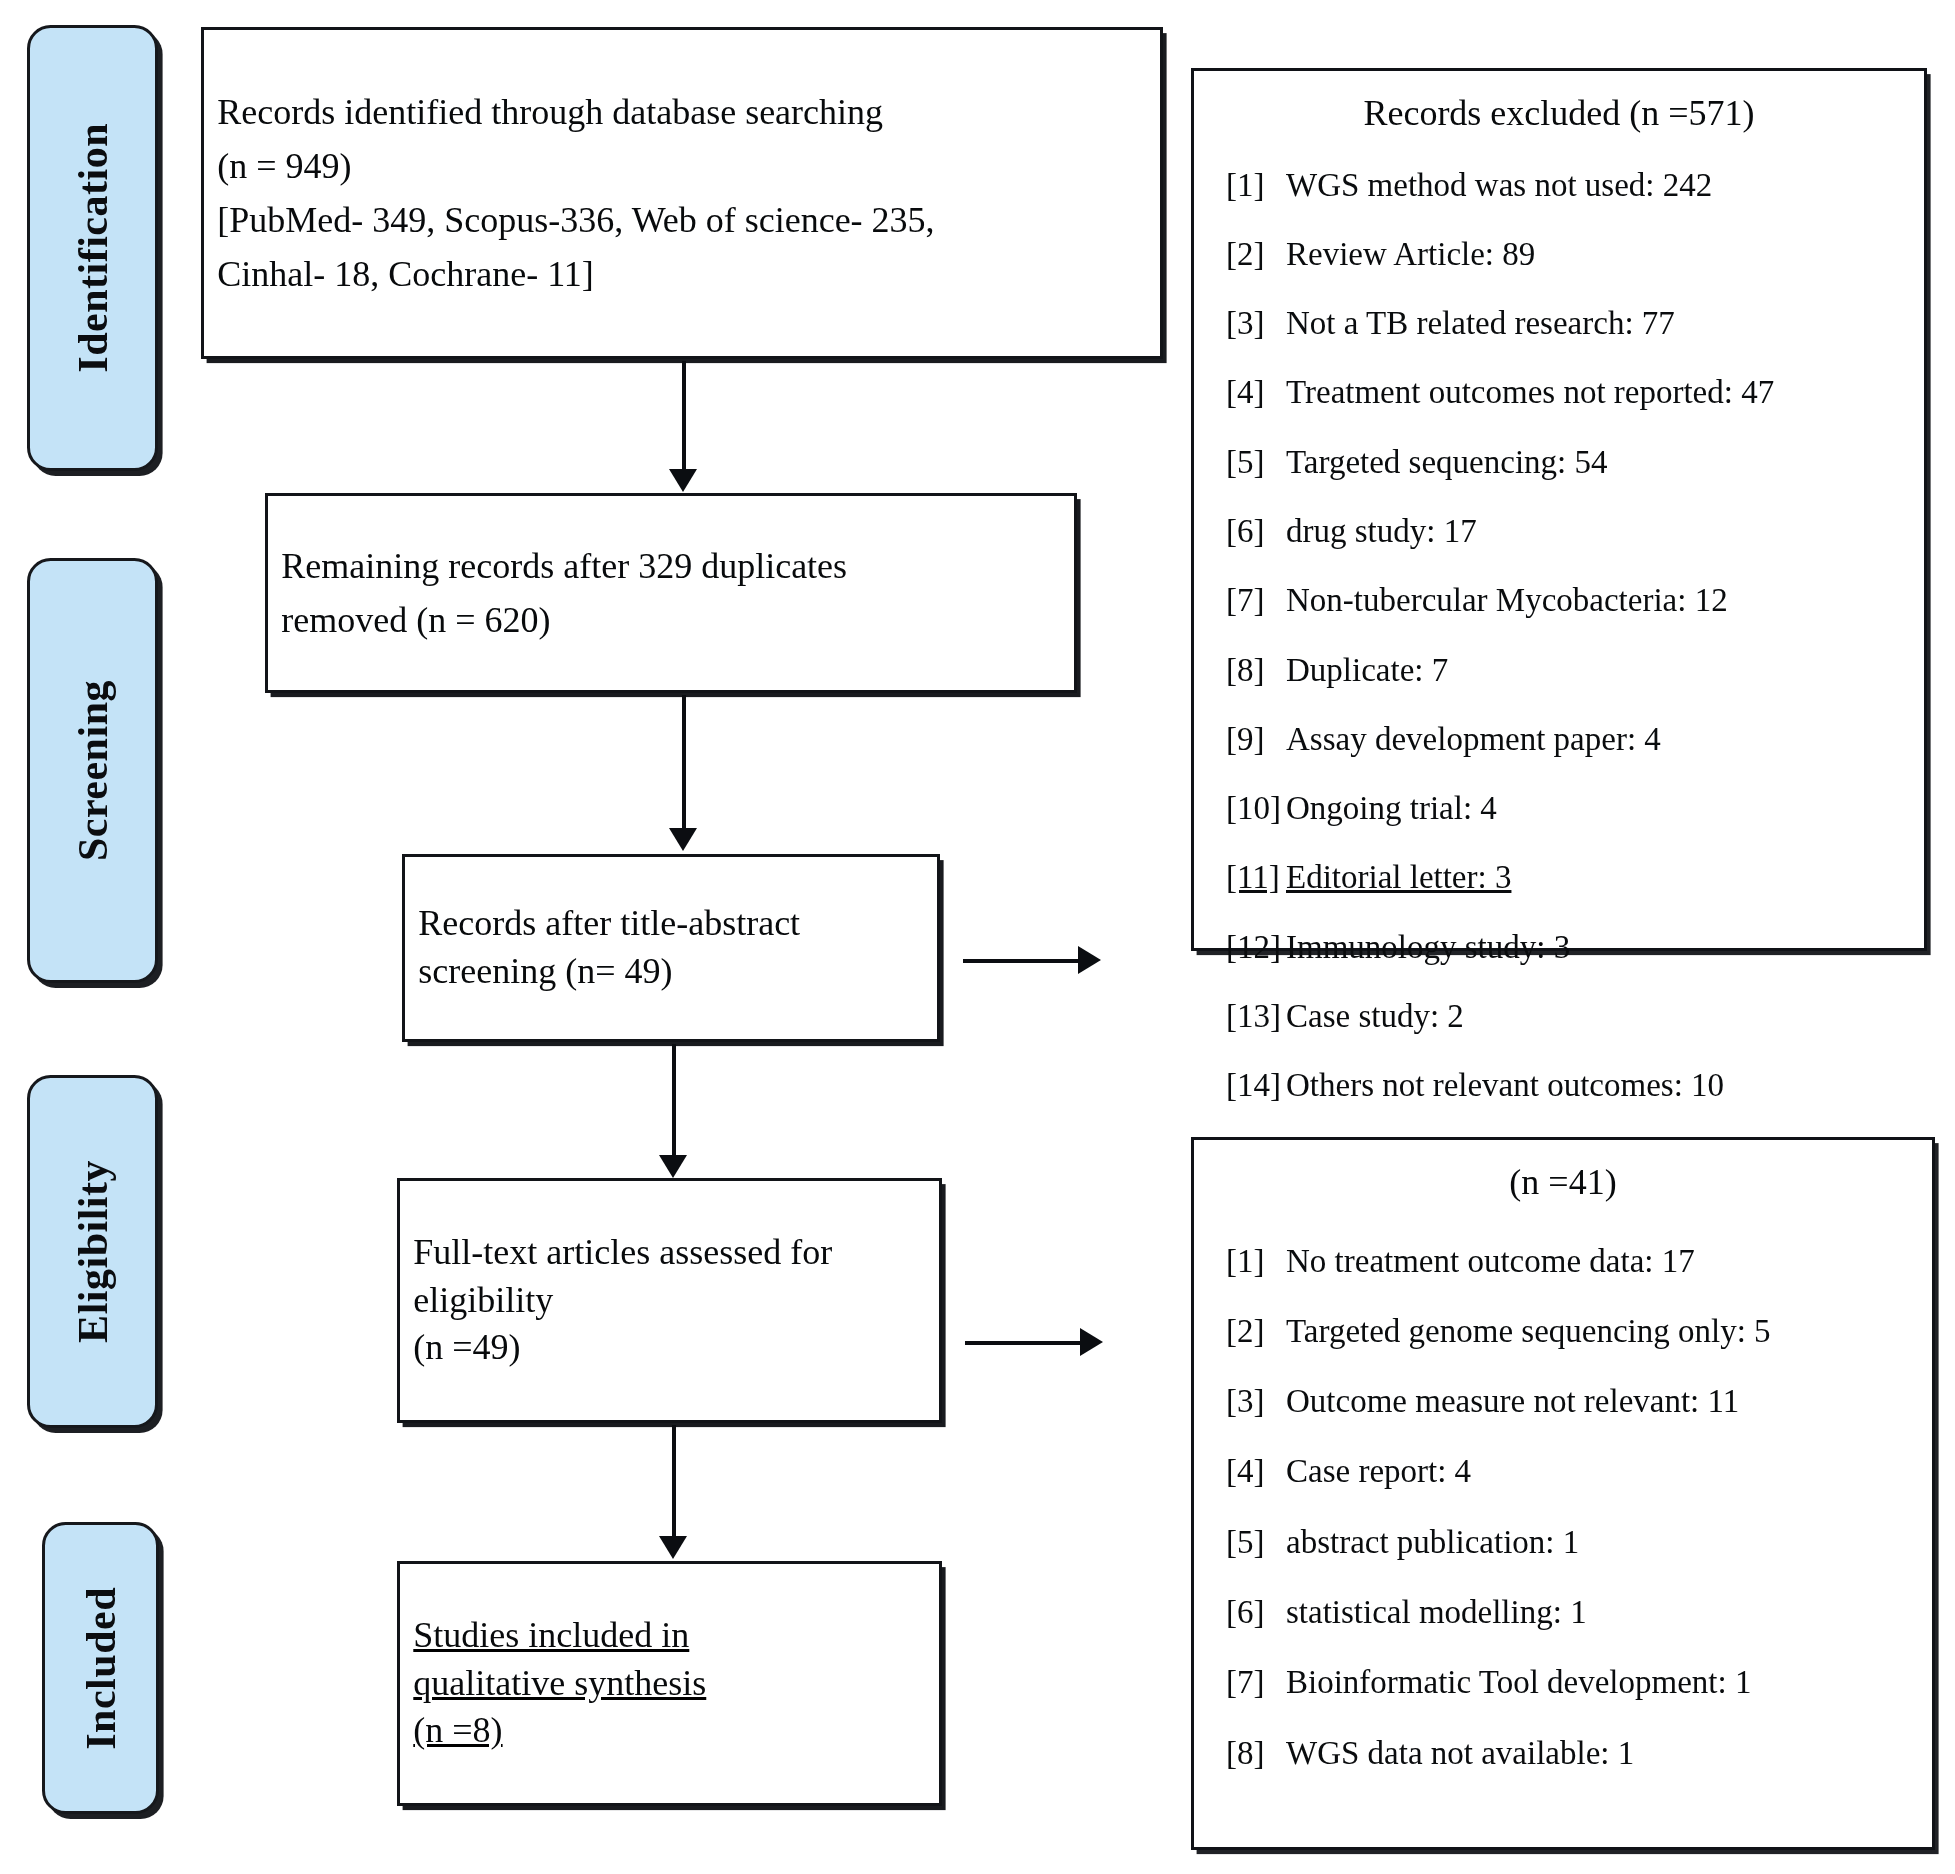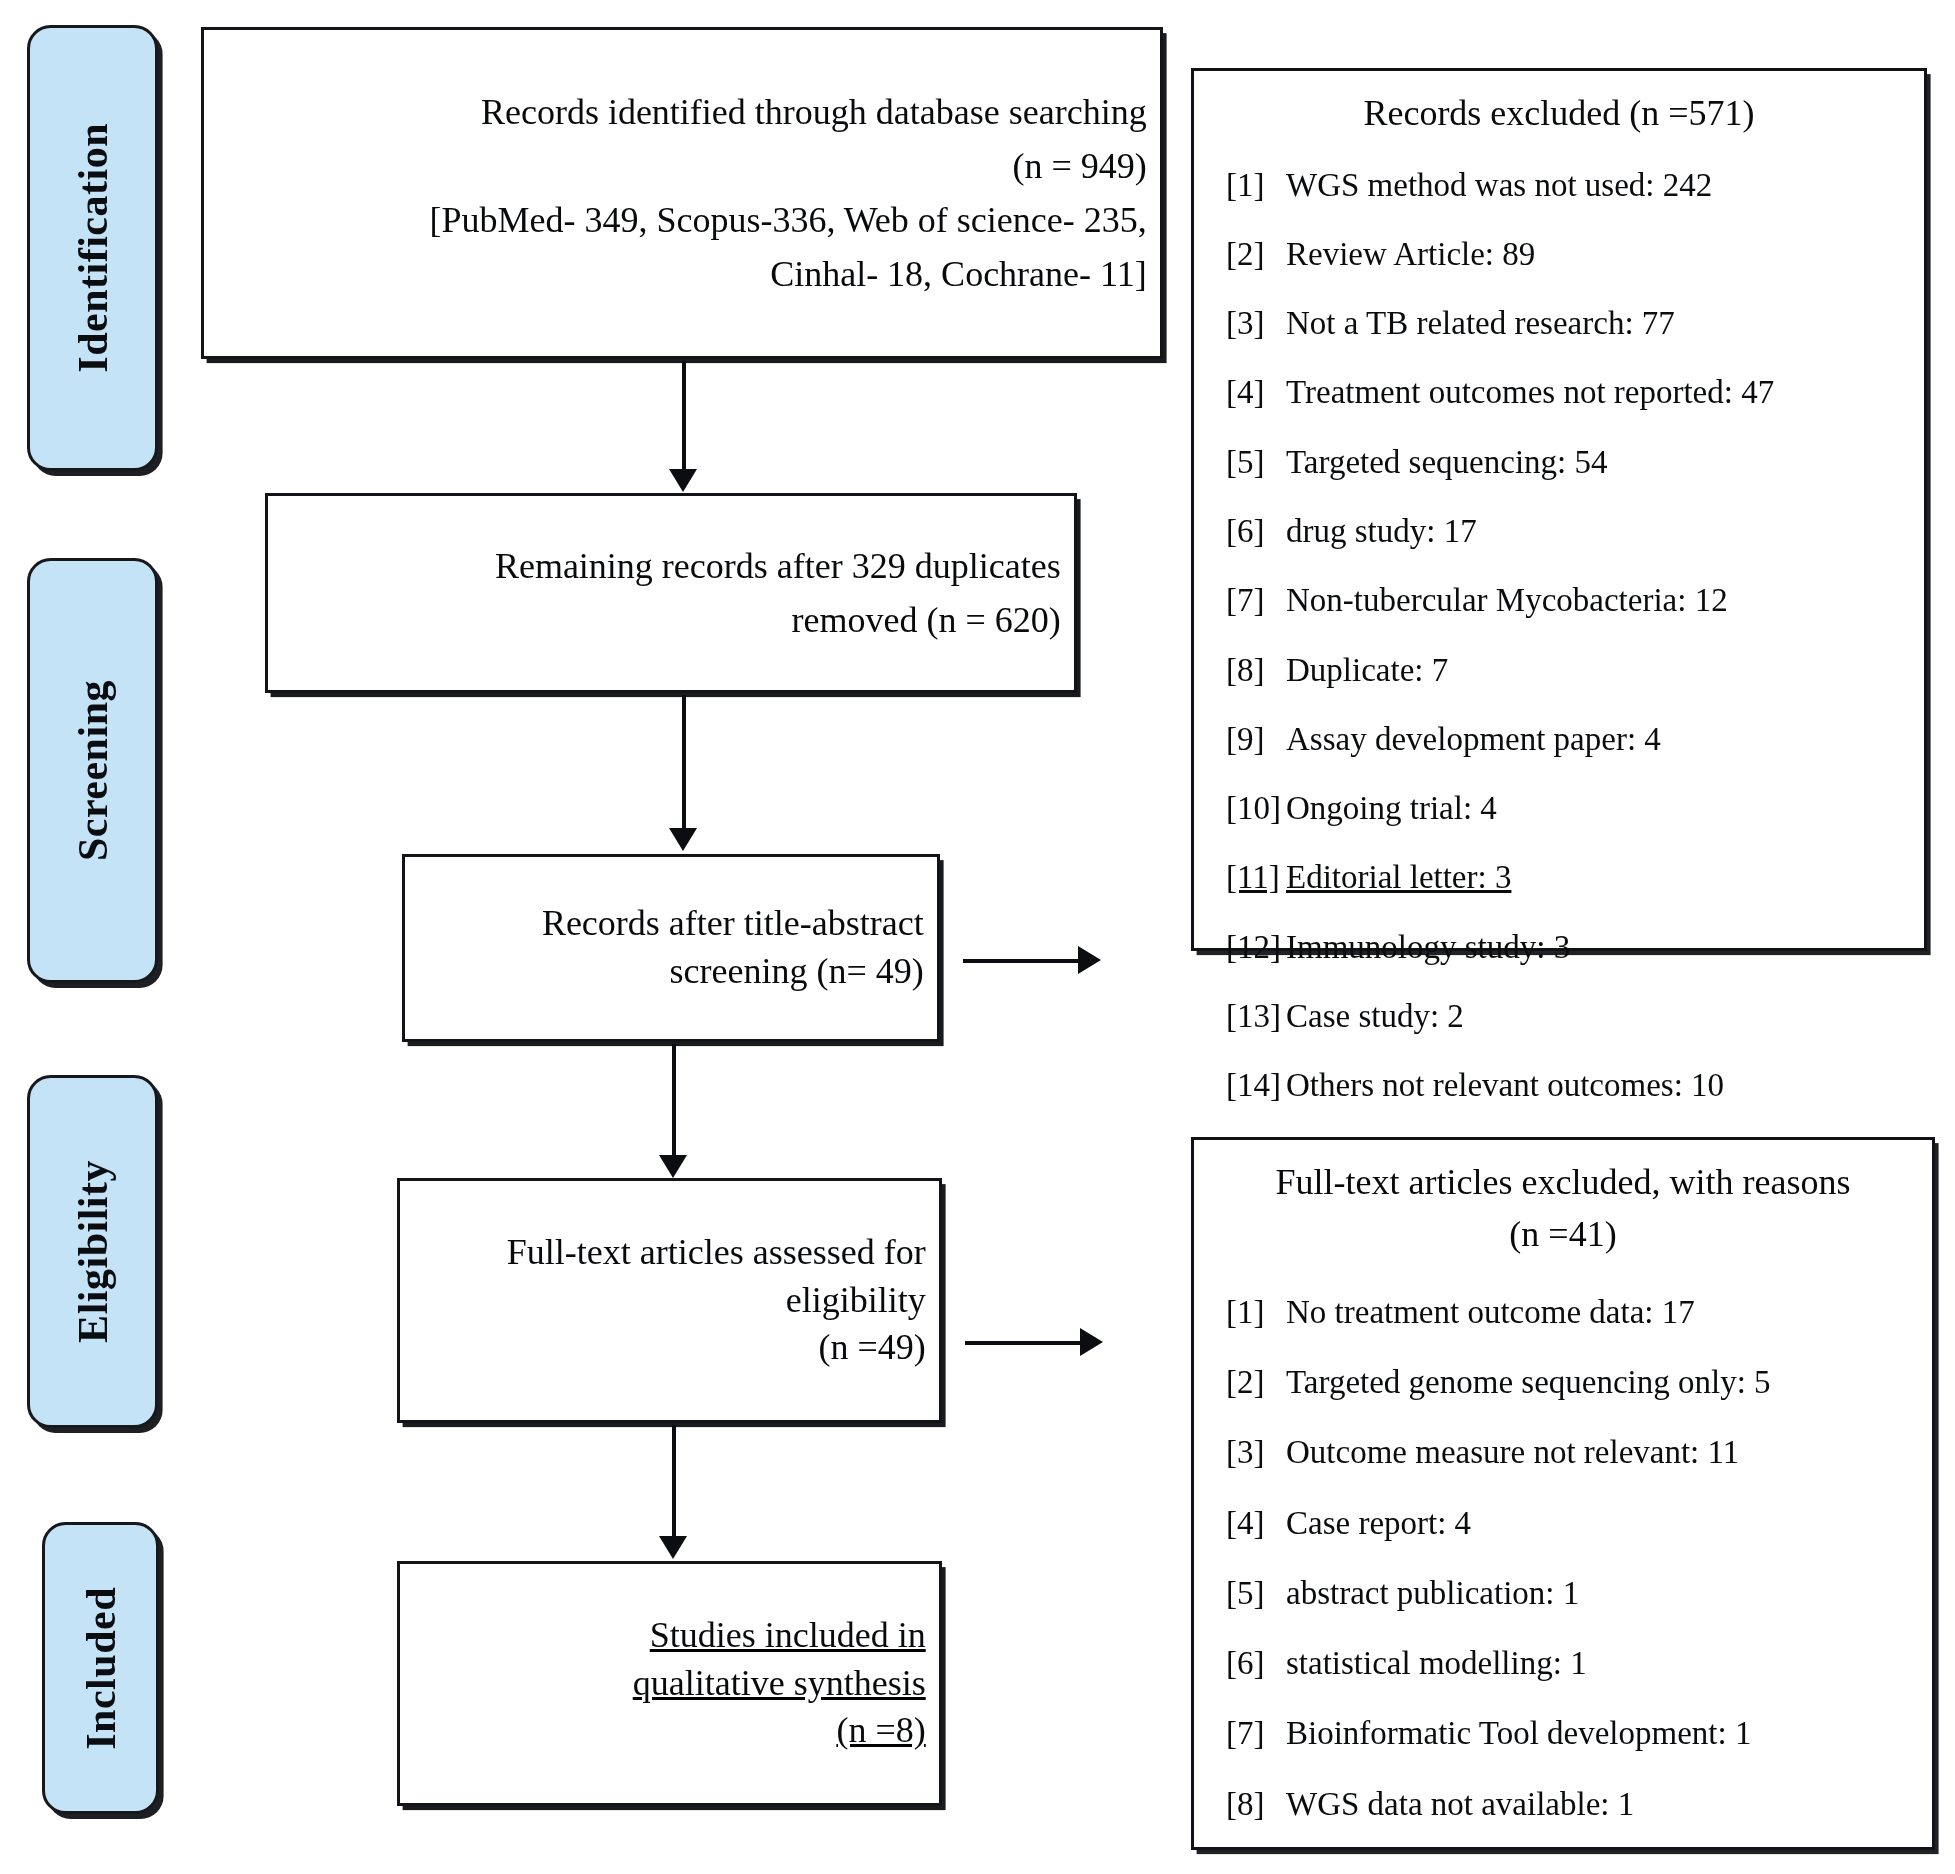--- a/index.html
+++ b/index.html
@@ -42,21 +42,21 @@
 
   
   .flowbox{
     position:absolute;
     background:#ffffff;
     border:3.1px solid #121418;
     box-sizing:border-box;
     box-shadow:4.6px 5.1px 0 -1px rgba(8,10,14,0.93);
     display:flex;
     flex-direction:column;
-    align-items:flex-end;
+    align-items:flex-start;
     justify-content:center;
     text-align:center;
     padding:7.2px 13.3px;
   }
   .flowbox .ln{
     display:block;
     font-size:36px;
     line-height:1.50;
     white-space:nowrap;
     color:#080a0c;
@@ -269,21 +269,20 @@
       </li>
       <li class="reason" style="margin-bottom:8px;">
         <span class="idx">[14]</span>
         <span class="txt">Others not relevant outcomes: 10</span>
       </li>
     </ul>
   </div>
 
   <div class="panel" style="left:1191px;top:1137px;width:744px;height:713px;">
     <div class="panel-title">
-      <span>Full-text articles excluded, with reasons</span>
       <span class="t2">(n =41)</span>
     </div>
     <ul class="reason-list" style="margin-top:34px;padding-left:32px;">
       <li class="reason" style="margin-bottom:34px;">
         <span class="idx">[1]</span>
         <span class="txt">No treatment outcome data: 17</span>
       </li>
       <li class="reason" style="margin-bottom:34px;">
         <span class="idx">[2]</span>
         <span class="txt">Targeted genome sequencing only: 5</span>

